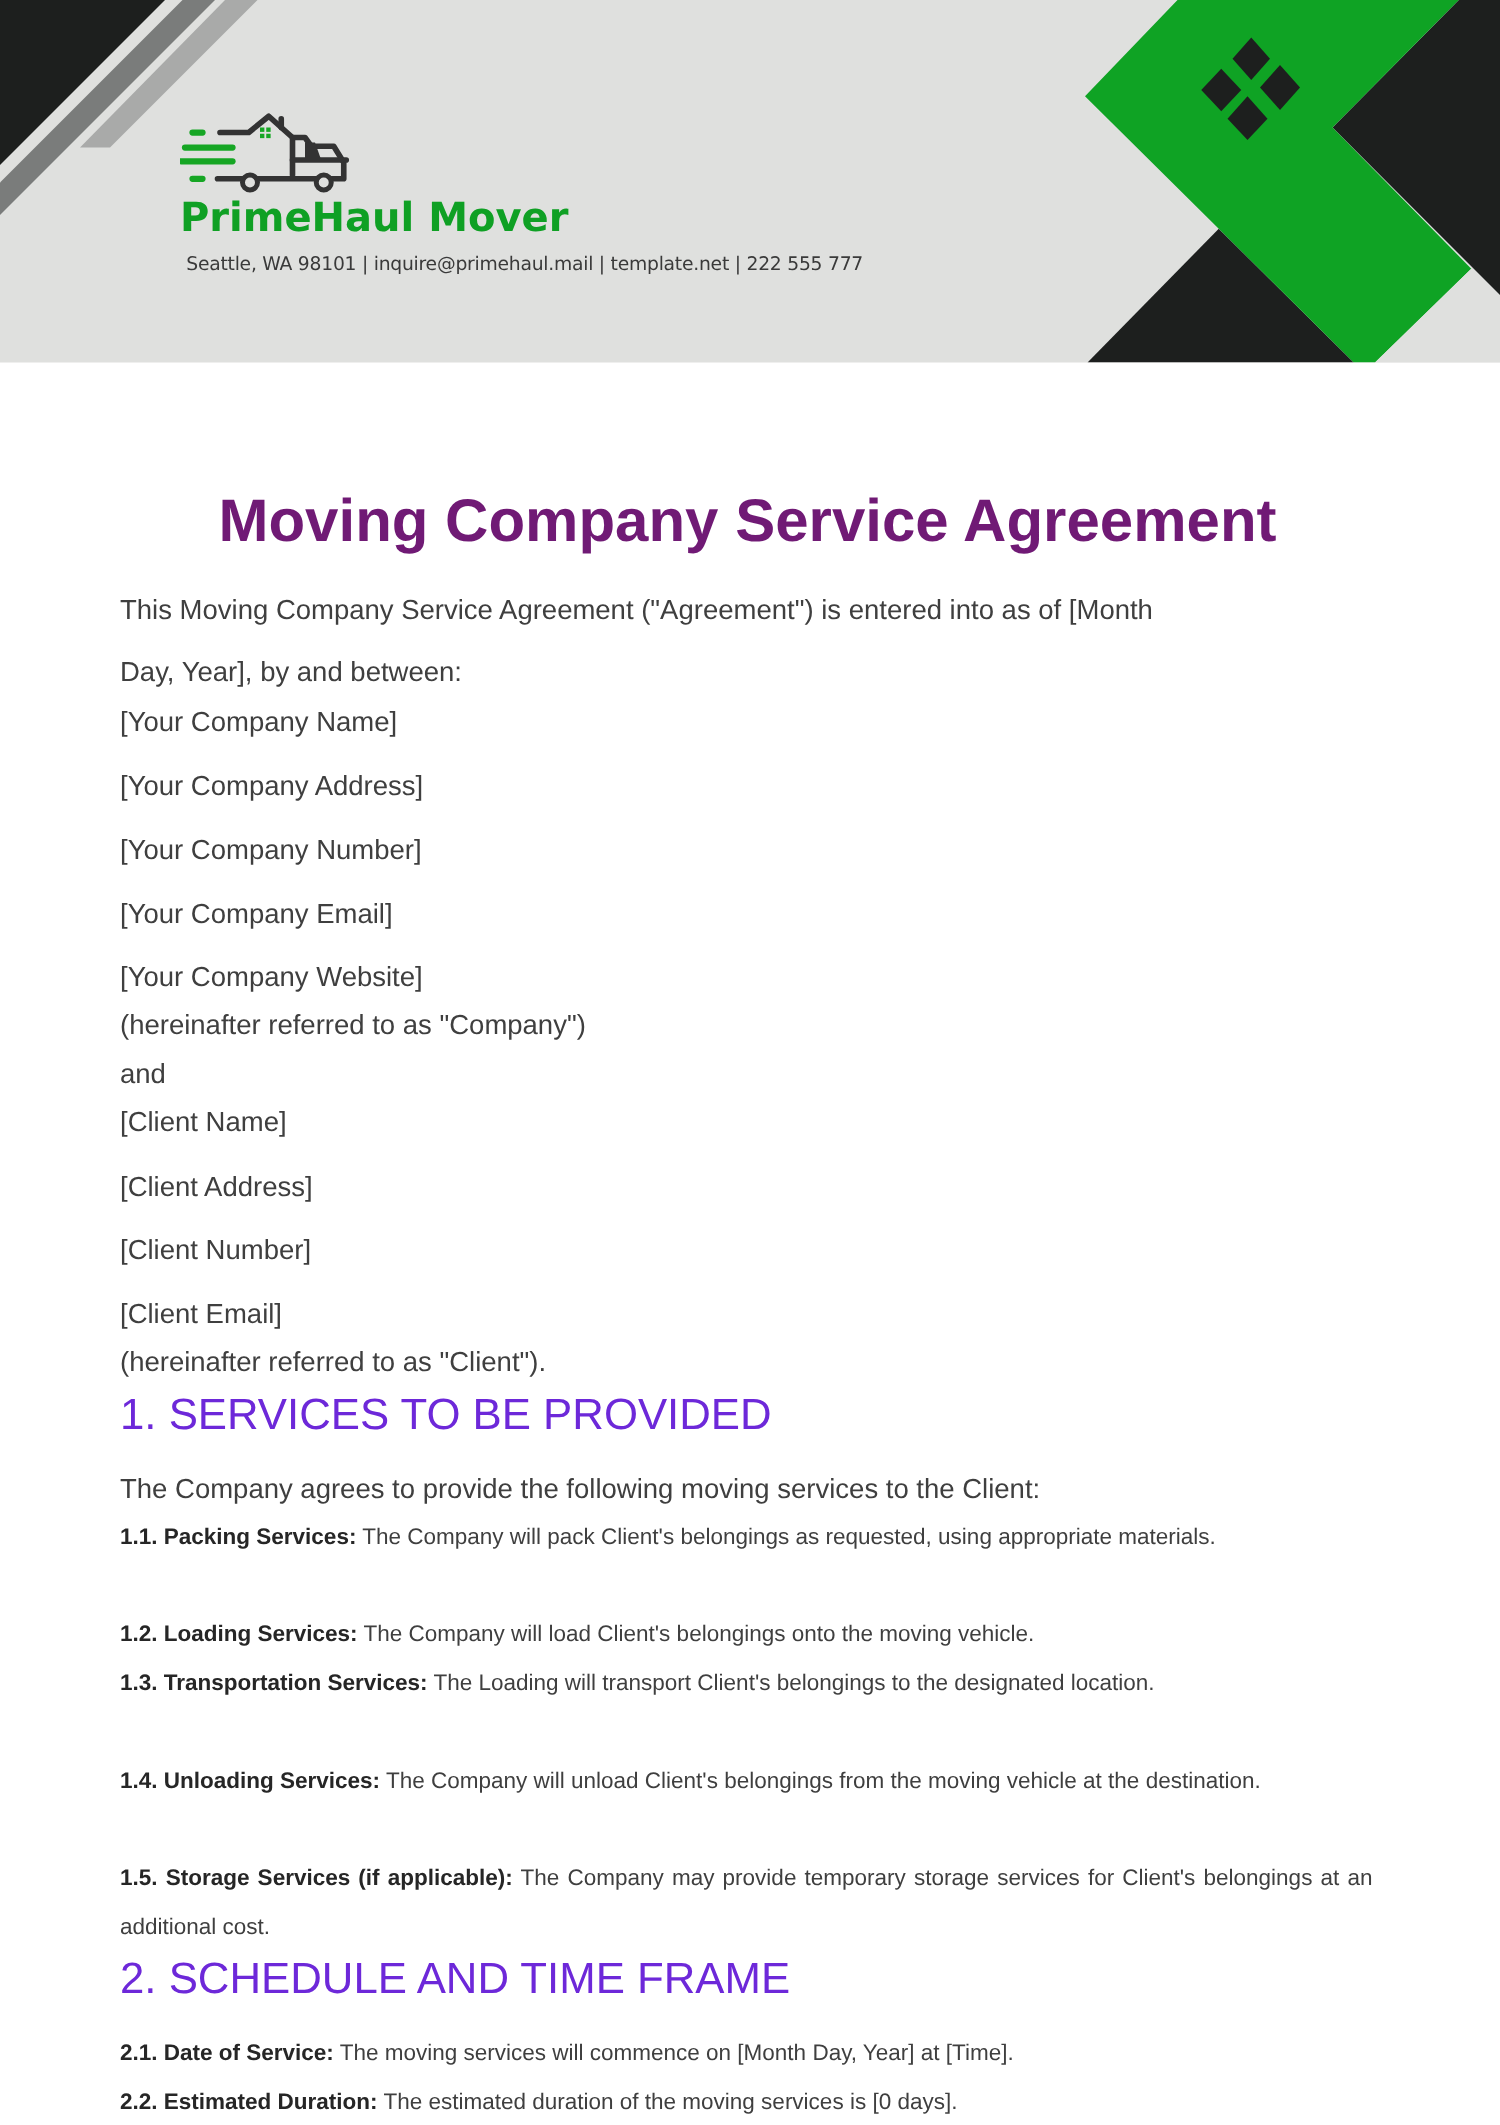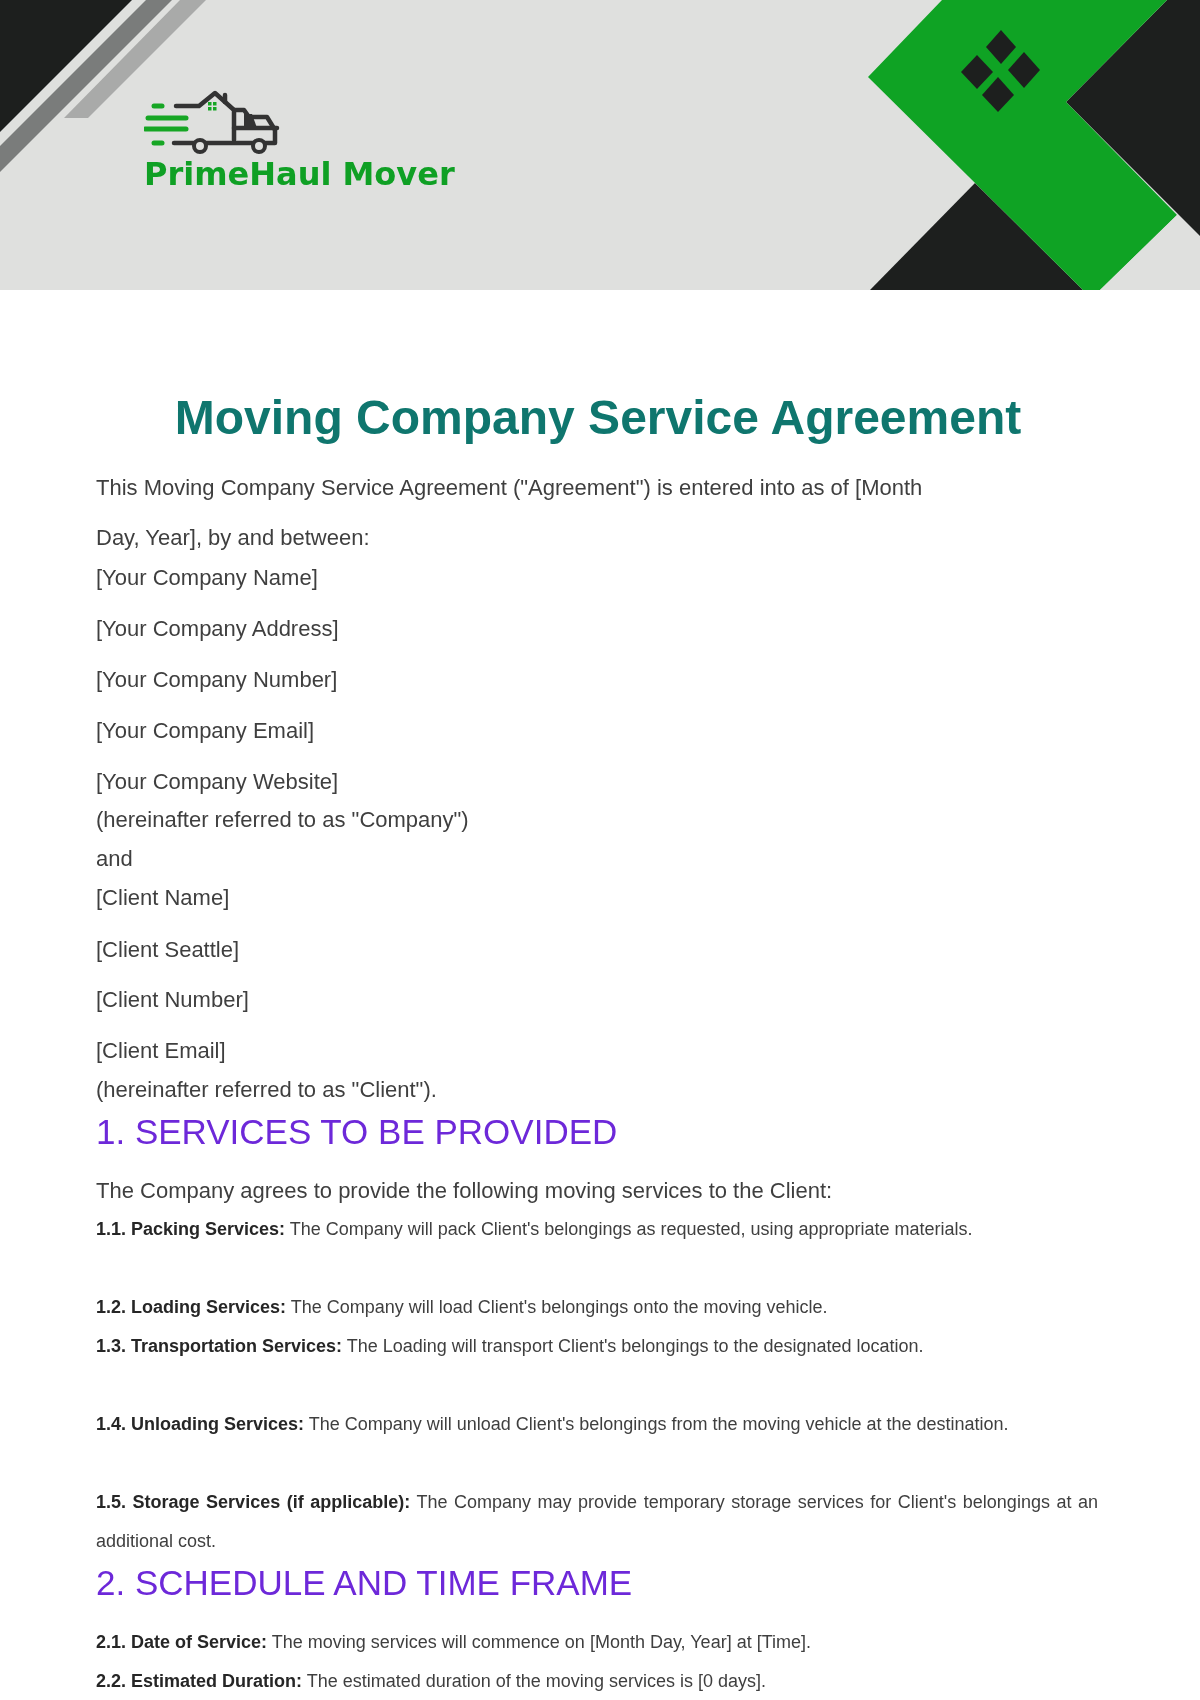--- a/index.html
+++ b/index.html
@@ -7,21 +7,21 @@
   body { font-family: "Liberation Sans", "DejaVu Sans", sans-serif; color: #3f3f3f; position: relative; }
 
   .header { position: absolute; left: 0; top: 0; width: 1200px; height: 290px; background: #dfe0de; overflow: hidden; }
   .header svg.deco { position: absolute; left: 0; top: 0; }
 
   .logo { position: absolute; left: 144px; top: 88px; width: 170px; height: 70px; }
   .brand-name { position: absolute; left: 144px; top: 155px; font-family: "DejaVu Sans", sans-serif; font-weight: bold; font-size: 32px; color: #0fa024; letter-spacing: 0px; white-space: nowrap; }
   .contact-line { position: absolute; left: 149px; top: 202px; font-family: "DejaVu Sans", sans-serif; font-size: 15px; color: #3a3a3a; white-space: nowrap; letter-spacing: -0.2px; }
 
   .doc { position: absolute; left: 96px; top: 0; width: 1002px; }
-  .title { position: absolute; left: 0; width: 1004px; top: 390px; text-align: center; font-size: 48px; font-weight: bold; color: #0f766e; white-space: nowrap; }
+  .title { position: absolute; left: 0; width: 1004px; top: 390px; text-align: center; font-size: 48px; font-weight: bold; color: #701a75; white-space: nowrap; }
 
   .line { position: absolute; left: 0; font-size: 22px; color: #3f3f3f; white-space: nowrap; line-height: 28px; }
   .para { position: absolute; left: 0; width: 1002px; font-size: 18px; color: #3f3f3f; line-height: 39px; text-align: justify; }
   .para b { color: #262626; font-weight: bold; }
   .heading { position: absolute; left: 0; font-size: 35px; color: #6d28d9; white-space: nowrap; line-height: 40px; font-weight: normal; }
 </style>
 </head>
 <body>
 
 <div class="header">
@@ -63,38 +63,39 @@
       <rect x="64" y="14" width="3.5" height="3.5"></rect>
         <rect x="69" y="14" width="3.5" height="3.5"></rect>
       <rect x="64" y="19" width="3.5" height="3.5"></rect>
         <rect x="69" y="19" width="3.5" height="3.5"></rect>
     </g>
     <circle cx="56" cy="58" r="6" fill="#dfe0de" stroke="#333" stroke-width="4"></circle>
     <circle cx="115" cy="58" r="6" fill="#dfe0de" stroke="#333" stroke-width="4"></circle>
   </svg>
 
   <div class="brand-name">PrimeHaul Mover</div>
+  <div class="contact-line">Seattle, WA 98101 | inquire@primehaul.mail | template.net | 222 555 777</div>
 </div>
 
 <div class="doc">
   <h1 class="title">Moving Company Service Agreement</h1>
 
   <div class="line" style="top:474px">This Moving Company Service Agreement ("Agreement") is entered into as of [Month</div>
   <div class="line" style="top:524px">Day, Year], by and between:</div>
 
   <div class="line" style="top:564px">[Your Company Name]</div>
   <div class="line" style="top:615px">[Your Company Address]</div>
   <div class="line" style="top:666px">[Your Company Number]</div>
   <div class="line" style="top:717px">[Your Company Email]</div>
   <div class="line" style="top:768px">[Your Company Website]</div>
   <div class="line" style="top:806px">(hereinafter referred to as "Company")</div>
   <div class="line" style="top:845px">and</div>
 
   <div class="line" style="top:884px">[Client Name]</div>
-  <div class="line" style="top:936px">[Client Seattle]</div>
+  <div class="line" style="top:936px">[Client Address]</div>
   <div class="line" style="top:986px">[Client Number]</div>
   <div class="line" style="top:1037px">[Client Email]</div>
   <div class="line" style="top:1076px">(hereinafter referred to as "Client").</div>
 
   <h2 class="heading" style="top:1112px">1. SERVICES TO BE PROVIDED</h2>
   <div class="line" style="top:1177px">The Company agrees to provide the following moving services to the Client:</div>
 
   <p class="para" style="top:1210px"><b>1.1. Packing Services:</b><span> The Company will pack Client's belongings as requested, using appropriate materials.</span></p>
   <p class="para" style="top:1288px"><b>1.2. Loading Services:</b><span> The Company will load Client's belongings onto the moving vehicle.</span></p>
   <p class="para" style="top:1327px"><b>1.3. Transportation Services:</b><span> The Loading will transport Client's belongings to the designated location.</span></p>

